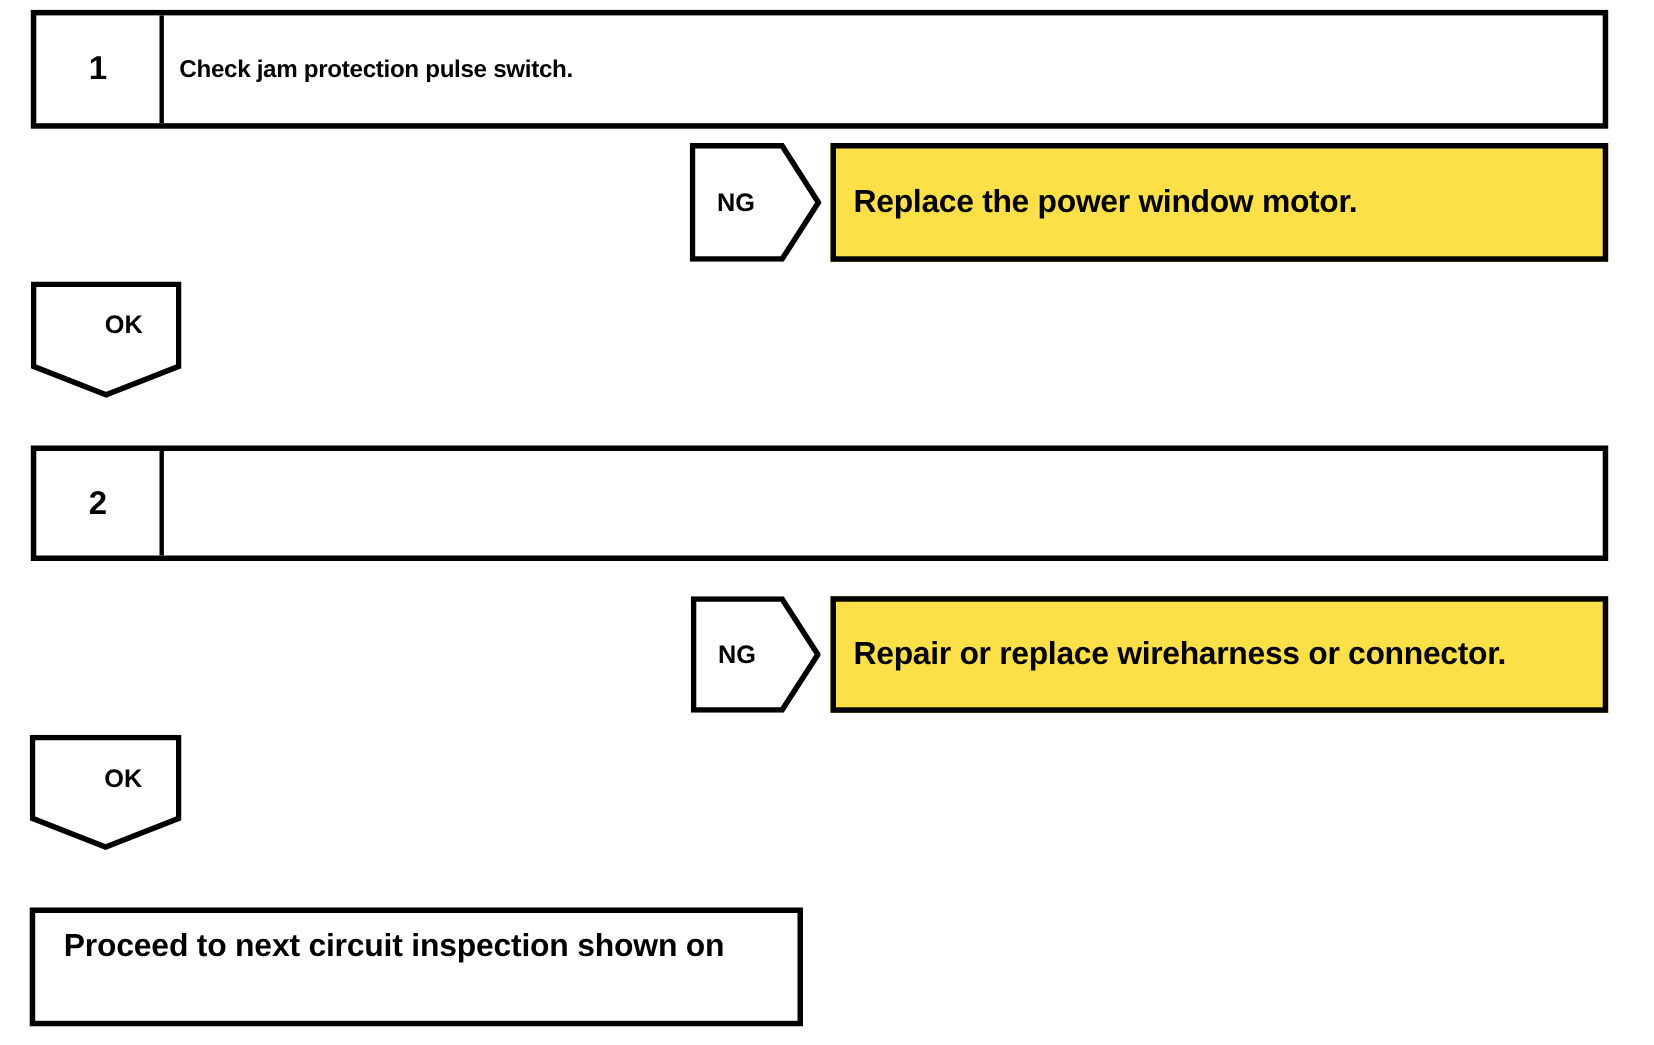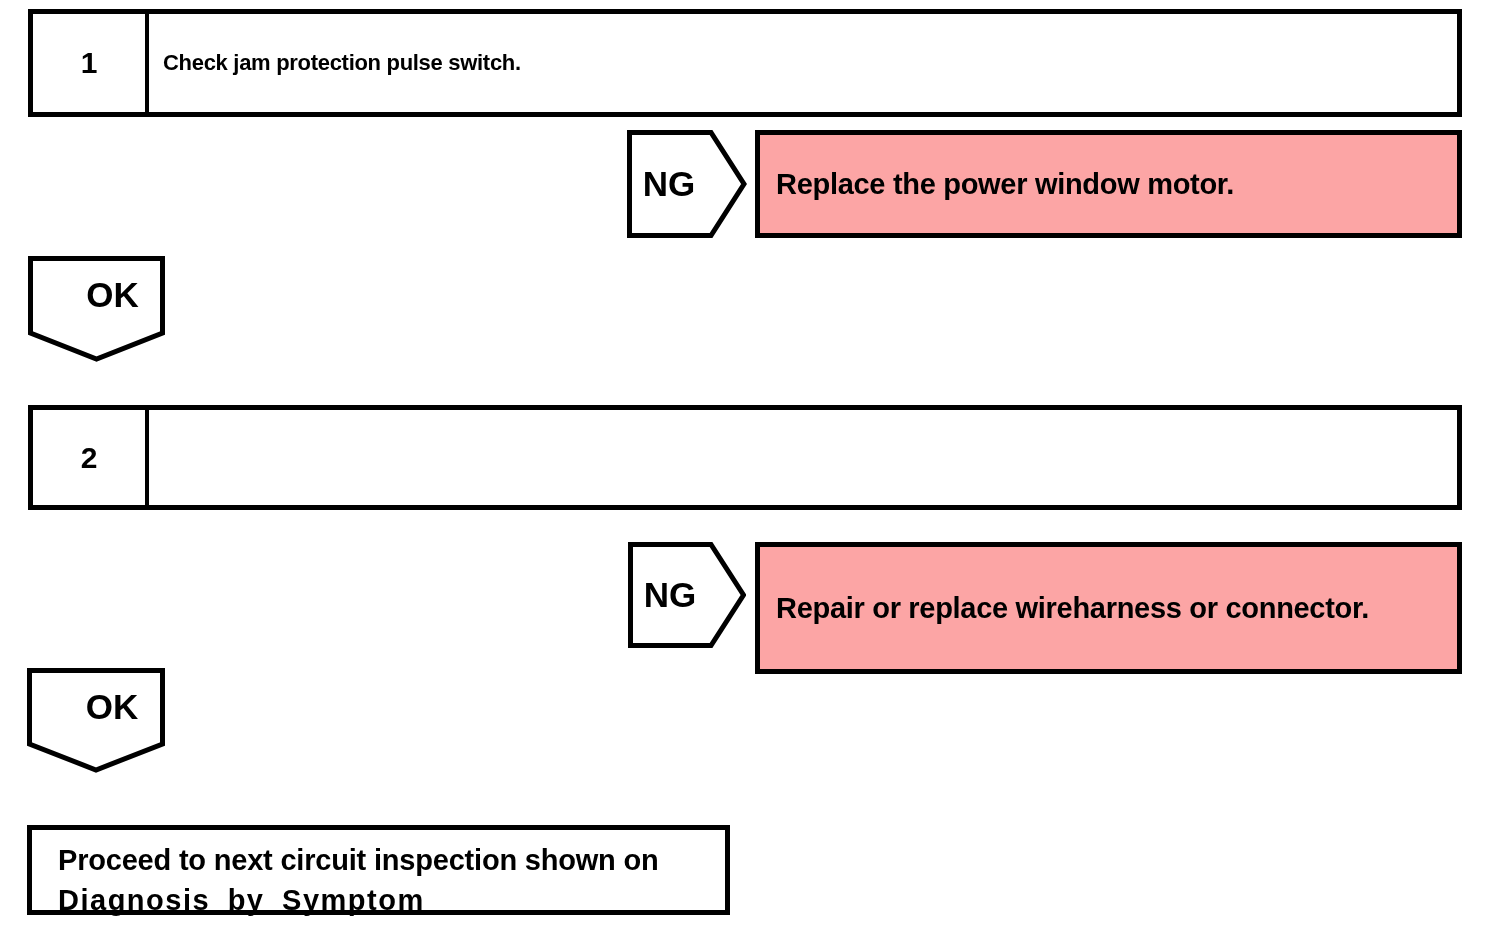--- a/index.html
+++ b/index.html
@@ -44,39 +44,39 @@
     font-size: 22px;
     font-weight: bold;
     line-height: 38px;
     letter-spacing: -0.3px;
   }
   .instr-cell .instr-text { max-width: 1240px; }
 
   
   .result-box {
     border: 5px solid #000000;
-    background: #fca5a5;
+    background: #fde047;
     display: flex;
     align-items: center;
     padding-left: 16px;
     padding-right: 12px;
     font-size: 29px;
     font-weight: bold;
     letter-spacing: -0.3px;
   }
 
   
   .shape { position: absolute; }
   .shape svg { display: block; }
   .shape-label {
     position: absolute;
     display: flex;
     align-items: center;
     justify-content: center;
-    font-size: 35px;
+    font-size: 23px;
     font-weight: bold;
   }
   .ng-label  { left: 0; top: 0; width: 84px; height: 100%; }
   .ok-label  { left: 16px; top: 0; width: 100%; height: 78px; }
 
   
   .final-box {
     border: 5px solid #000000;
     background: #ffffff;
     padding: 10px 14px 0 26px;
@@ -124,29 +124,28 @@
     <div class="num-cell">2</div>
   </div>
 
   <div class="shape" style="left:628px; top:542px; width:118px; height:106px;">
     <svg width="118" height="106" viewBox="0 0 118 106">
       <polygon points="2.5,2.5 83,2.5 115.5,53 83,103.5 2.5,103.5" fill="#ffffff" stroke="#000000" stroke-width="5"></polygon>
     </svg>
     <div class="shape-label ng-label">NG</div>
   </div>
 
-  <div class="abs result-box" style="left:755px; top:542px; width:707px; height:132px;">
+  <div class="abs result-box" style="left:755px; top:542px; width:707px; height:106px;">
     <span>Repair or replace wireharness or connector.</span>
   </div>
 
   <div class="shape" style="left:27px; top:668px; width:138px; height:105px;">
     <svg width="138" height="105" viewBox="0 0 138 105">
       <polygon points="2.5,2.5 135.5,2.5 135.5,76 69,102 2.5,76" fill="#ffffff" stroke="#000000" stroke-width="5"></polygon>
     </svg>
     <div class="shape-label ok-label">OK</div>
   </div>
 
-  <div class="abs final-box" style="left:27px; top:825px; width:703px; height:90px;">
+  <div class="abs final-box" style="left:27px; top:825px; width:703px; height:108px;">
     <div class="line1">Proceed to next circuit inspection shown on</div>
-    <div class="line2">Diagnosis by Symptom</div>
   </div>
 
 </div>
 
 </body></html>

